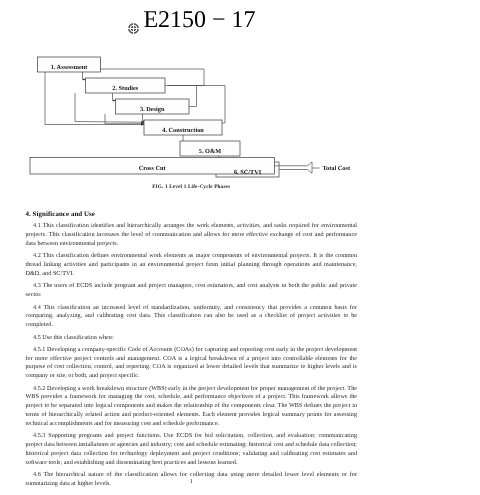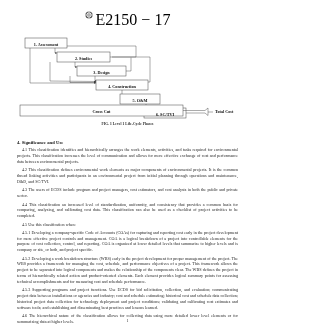--- a/index.html
+++ b/index.html
@@ -12,21 +12,21 @@
     background: #ffffff;
     font-family: "Liberation Serif", "DejaVu Serif", serif;
     color: #000000;
     overflow: hidden;
     position: relative;
   }
 
   
   .page-header {
     display: flex;
-    align-items: flex-start;
+    align-items: flex-end;
     justify-content: center;
     gap: 3px;
     padding-top: 11px;
     height: 12px;
   }
   .astm-logo {
     width: 8px;
     height: 8px;
     flex: 0 0 auto;
   }

